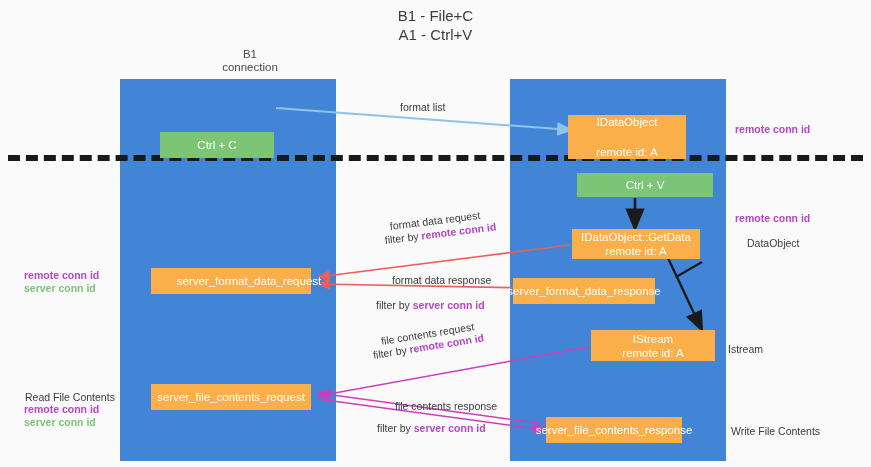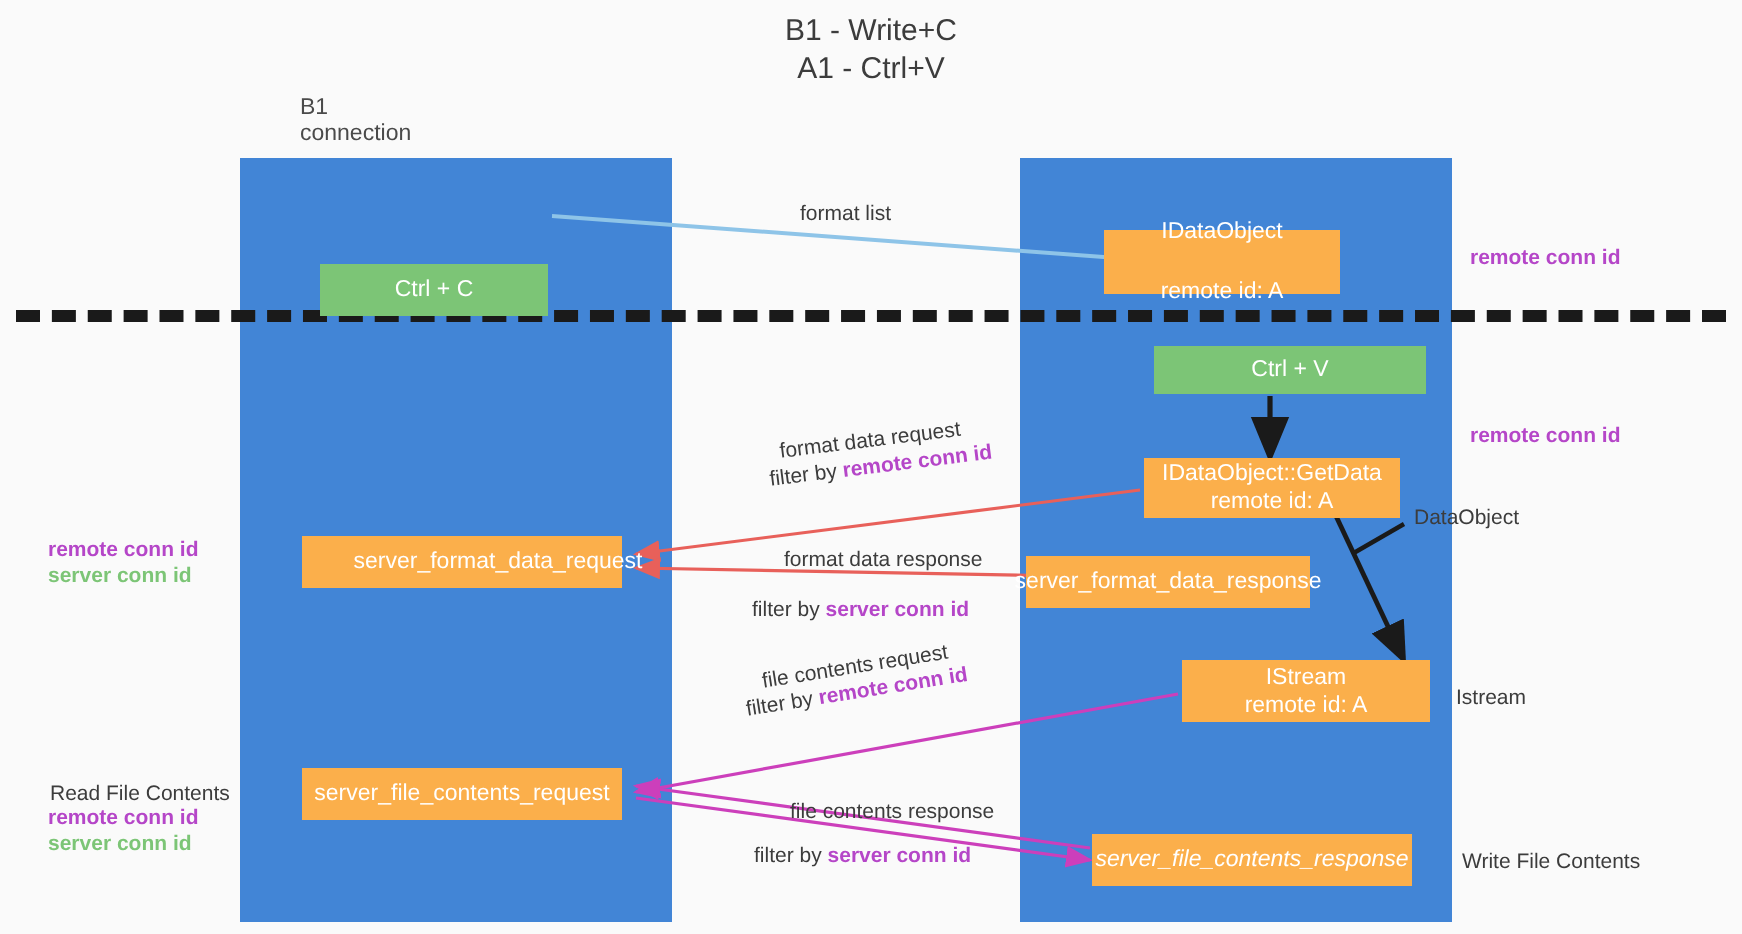--- a/index.html
+++ b/index.html
@@ -15,21 +15,21 @@
   .abs{position:absolute;}
 
   
   #title{
     left:0;top:6px;width:871px;text-align:center;
     font-size:15px;line-height:19px;color:#3c3c3c;
   }
 
   
   .lane-head{
-    text-align:left;font-size:11.5px;line-height:13px;color:#4a4a4a;
+    text-align:center;font-size:11.5px;line-height:13px;color:#4a4a4a;
   }
   #head-b1{left:150px;top:48px;width:200px;}
   #head-a1{left:540px;top:48px;width:200px;}
 
   
   .lane{background:#4285d6;}
   #lane-b1{left:120px;top:79px;width:216px;height:382px;}
   #lane-a1{left:510px;top:79px;width:216px;height:382px;}
 
   
@@ -39,28 +39,28 @@
   .box{
     position:absolute;box-sizing:border-box;
     display:flex;flex-direction:column;align-items:center;justify-content:center;
     text-align:center;color:#ffffff;font-size:11.5px;line-height:14px;
   }
   .box.green{background:#7cc576;}
   .box.orange{background:#fbaf4b;}
   .box .l2{font-size:11.5px;line-height:14px;}
 
   #box-ctrlc{left:160px;top:96px;width:114px;height:26px;margin-top:36px;}
-  #box-idataobject{left:552px;top:115px;width:118px;height:32px;gap:16px;}
+  #box-idataobject{left:568px;top:115px;width:118px;height:44px;gap:16px;}
   #box-ctrlv{left:577px;top:173px;width:136px;height:24px;}
   #box-getdata{left:572px;top:229px;width:128px;height:30px;}
   #box-sfdreq{left:151px;top:268px;width:160px;height:26px;padding-left:36px;}
   #box-sfdresp{left:513px;top:278px;width:142px;height:26px;}
   #box-istream{left:591px;top:330px;width:124px;height:31px;}
   #box-sfcreq{left:151px;top:384px;width:160px;height:26px;}
-  #box-sfcresp{left:546px;top:417px;width:160px;height:26px;font-style:italic;}
+  #box-sfcresp{left:546px;top:417px;width:136px;height:26px;}
 
   
   .elabel{
     position:absolute;font-size:10.5px;line-height:14px;color:#3c3c3c;
     white-space:nowrap;
   }
   .elabel .purple{color:#b546c8;font-weight:bold;}
   .rot-7{transform:rotate(-7deg);transform-origin:left top;}
   .rot-9{transform:rotate(-9deg);transform-origin:left top;}
 
@@ -75,21 +75,21 @@
   #lab-fcresp2{left:377px;top:421px;}
 
   
   .side{position:absolute;font-size:10.5px;line-height:14px;white-space:nowrap;}
   .side.bold-purple{color:#b546c8;font-weight:bold;}
   .side.bold-green{color:#7cc576;font-weight:bold;}
   .side.plain{color:#3c3c3c;}
 
   #side-rc1{left:735px;top:122px;}
   #side-rc2{left:735px;top:211px;}
-  #side-dataobject{left:707px;top:236px;margin-top:16px;}
+  #side-dataobject{left:747px;top:236px;}
   #side-istream{left:728px;top:342px;}
   #side-write{left:731px;top:424px;}
 
   #left-rc{left:24px;top:268px;}
   #left-sc{left:24px;top:281px;}
   #left-read{left:25px;top:390px;text-align:center;}
   #left-rc2{left:24px;top:402px;}
   #left-sc2{left:24px;top:415px;}
 
   
@@ -97,21 +97,21 @@
     left:8px;top:155px;width:855px;height:0;
     border-top:6px dashed #1a1a1a;
   }
 </style>
 </head>
 <body>
 
 <div id="stage">
 
   <div class="abs" id="title">
-    <div>B1 - Write+C</div>
+    <div>B1 - File+C</div>
     <div>A1 - Ctrl+V</div>
   </div>
 
   <div class="abs lane-head" id="head-b1">
     <div>B1</div>
     <div>connection</div>
   </div>
 
   <div class="abs lane" id="lane-b1"></div>
   <div class="abs lane" id="lane-a1"></div>

